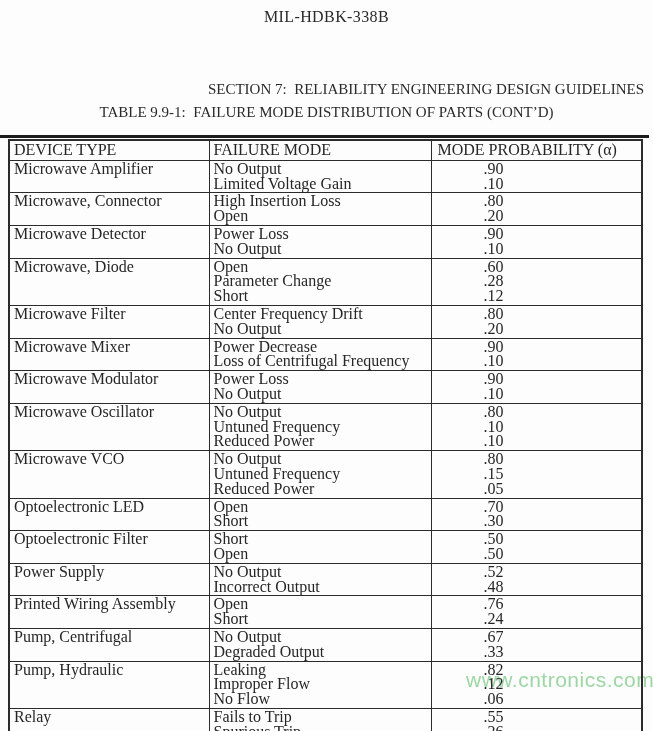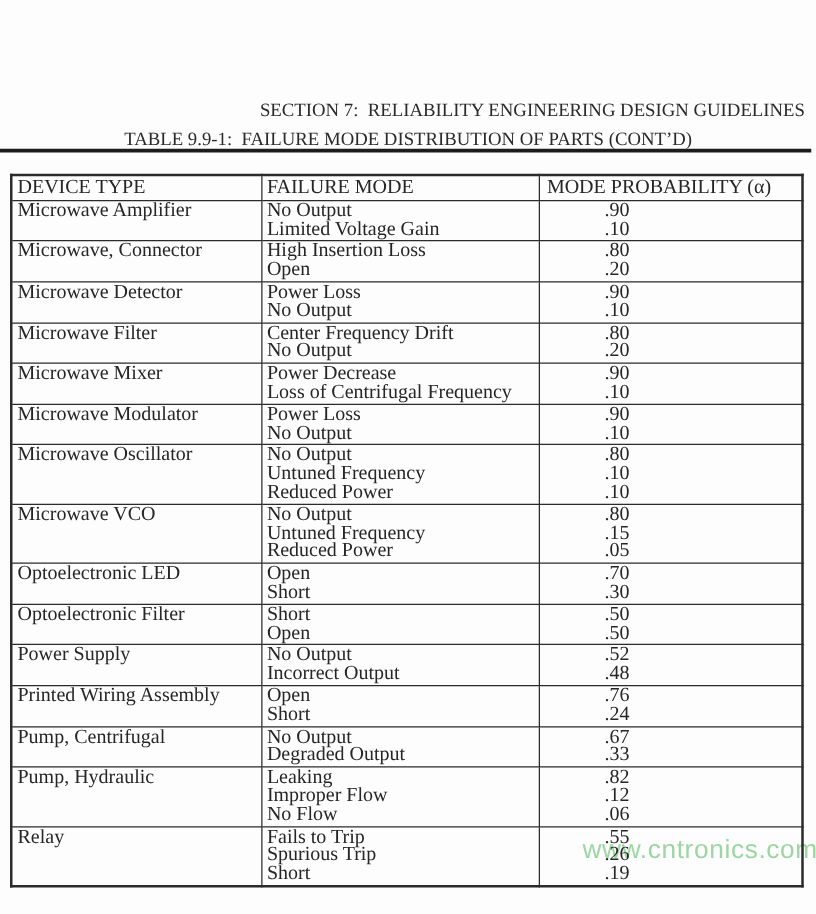--- a/index.html
+++ b/index.html
@@ -27,21 +27,21 @@
     white-space: pre;
     color: #2a2a2a;
   }
   .section-header {
     position: absolute;
     top: 64px;
     left: 0;
     width: 649px;
     text-align: right;
     padding-right: 5px;
-    padding-bottom: 4px;
+    padding-bottom: 20px;
     border-bottom: 3px solid #1c1c1c;
     font-size: 15px;
     white-space: pre;
     color: #2a2a2a;
   }
   .table-title {
     position: absolute;
     top: 104px;
     left: 0;
     width: 100%;
@@ -84,20 +84,21 @@
   .fm-table td { padding: 1px 4px 1px 4px; }
   .fm-table th.prob-head { padding-left: 6px; }
   .fm-table td.prob-cell { padding-left: 52px; }
   .fm-table td div { white-space: nowrap; overflow: visible; }
 </style>
 </head>
 <body>
 
 <div class="page">
 
+  <div class="doc-title">MIL-HDBK-338B</div>
 
   <div class="section-header">
     <span>SECTION 7:  RELIABILITY ENGINEERING DESIGN GUIDELINES</span>
   </div>
 
   <div class="table-title">TABLE 9.9-1:  FAILURE MODE DISTRIBUTION OF PARTS (CONT’D)</div>
 
   <div class="watermark" style="color: rgb(156, 214, 163);">www.cntronics.com</div>
 
   <table class="fm-table">
@@ -141,20 +142,33 @@
           <td>
             <div>Power Loss</div>
             <div>No Output</div>
           </td>
           <td class="prob-cell">
             <div>.90</div>
             <div>.10</div>
           </td>
         </tr>
         <tr>
+          <td>Microwave, Diode</td>
+          <td>
+            <div>Open</div>
+            <div>Parameter Change</div>
+            <div>Short</div>
+          </td>
+          <td class="prob-cell">
+            <div>.60</div>
+            <div>.28</div>
+            <div>.12</div>
+          </td>
+        </tr>
+        <tr>
           <td>Microwave Filter</td>
           <td>
             <div>Center Frequency Drift</div>
             <div>No Output</div>
           </td>
           <td class="prob-cell">
             <div>.80</div>
             <div>.20</div>
           </td>
         </tr>

